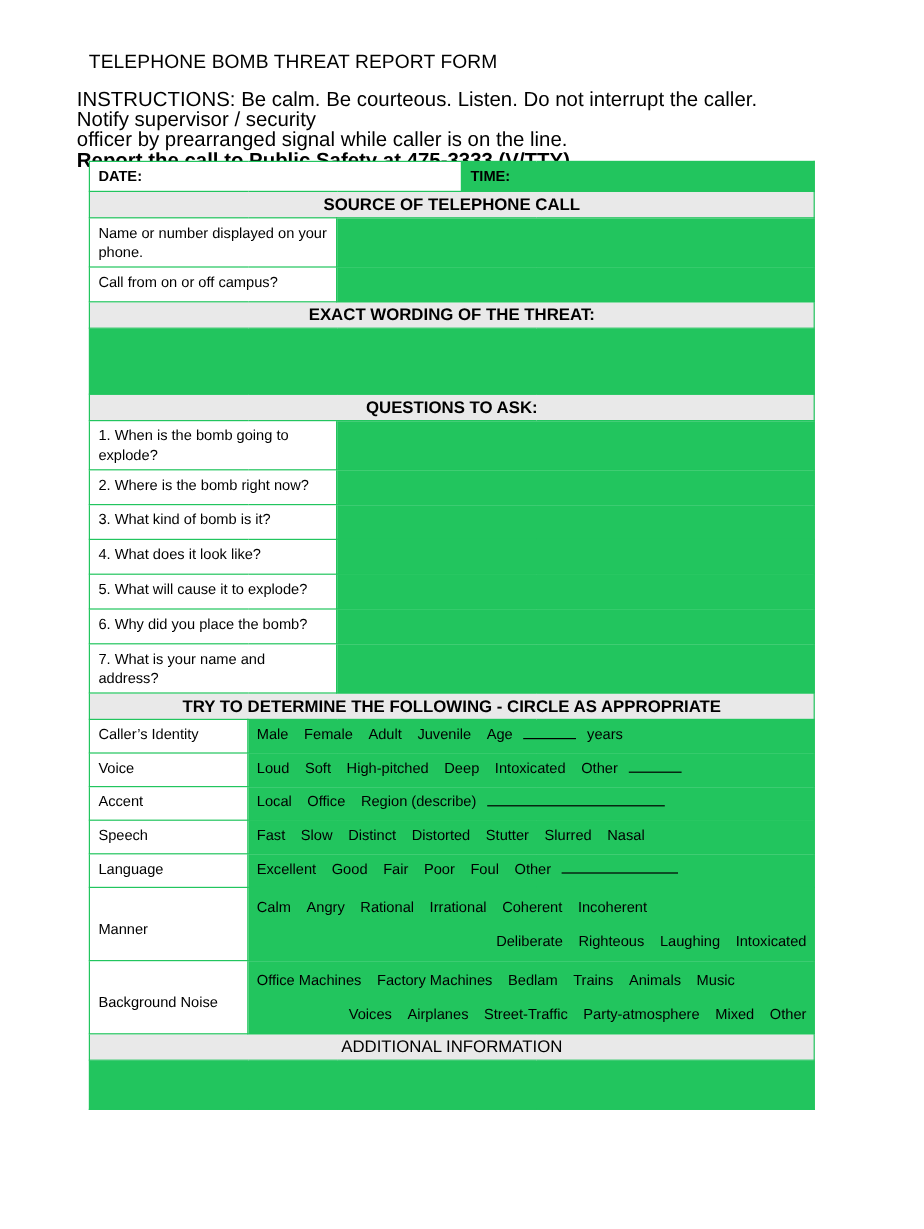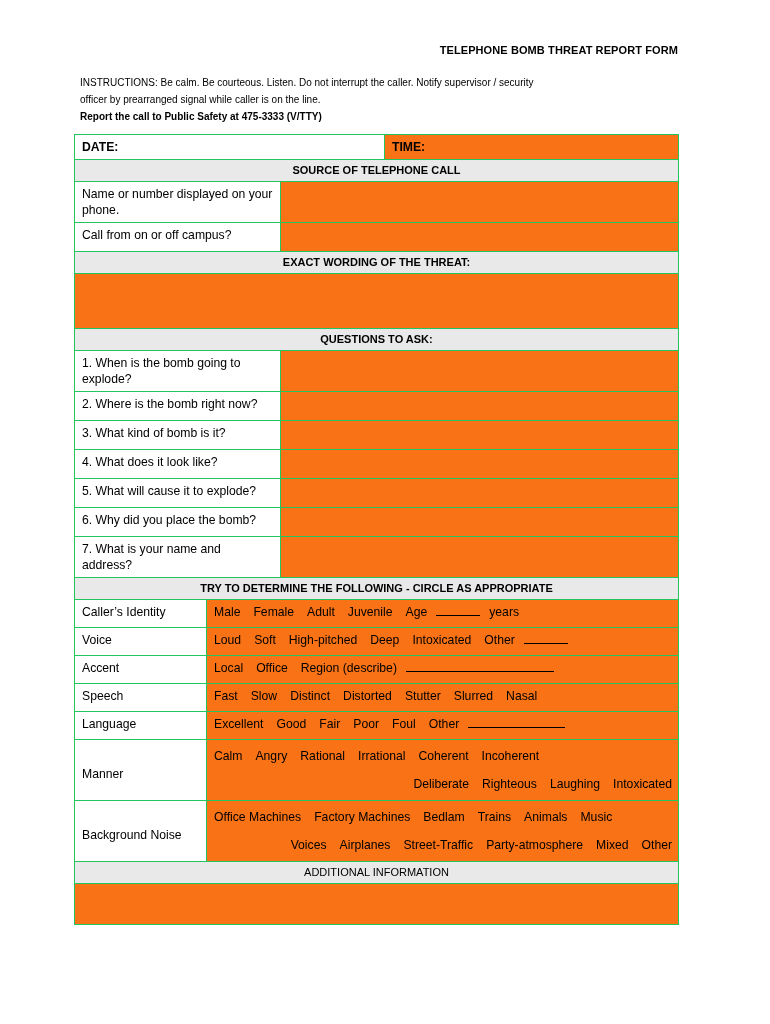--- a/index.html
+++ b/index.html
@@ -22,33 +22,33 @@
     width: 770px;
     height: 1024px;
   }
 
   
   .form-title {
     position: absolute;
     left: 74px;
     top: 44px;
     width: 604px;
-    text-align: right;
-    font-size: 11px;
-    font-weight: bold;
+    text-align: left;
+    font-size: 16px;
+    font-weight: normal;
     letter-spacing: 0.1px;
   }
 
   
   .instructions {
     position: absolute;
-    left: 80px;
+    left: 64px;
     top: 74px;
     width: 596px;
-    font-size: 10px;
+    font-size: 17px;
     line-height: 17px;
   }
   .instructions .line-bold {
     font-weight: bold;
   }
 
   
   .form-table {
     position: absolute;
     left: 74px;
@@ -65,34 +65,34 @@
   }
   .cellpad {
     padding: 4px 6px 4px 7px;
     line-height: 16px;
   }
 
   .band {
     background: #e9e9e9;
     text-align: center;
     font-weight: bold;
-    font-size: 11px;
+    font-size: 14px;
   }
   .band .cellpad {
     padding: 2px 4px 3px 4px;
   }
   .band-plain {
     font-weight: normal;
   }
 
   .label-cell {
     background: #ffffff;
   }
   .answer-cell {
-    background: #f97316;
+    background: #22c55e;
   }
 
   .h-date { height: 22px; }
   .h-name { height: 38px; }
   .h-campus { height: 28px; }
   .h-threat-box { height: 54px; }
   .h-question { height: 28px; margin-left: 20px; }
   .h-circle { height: 27px; }
   .h-multi { height: 60px; }
   .h-addl { height: 40px; }

